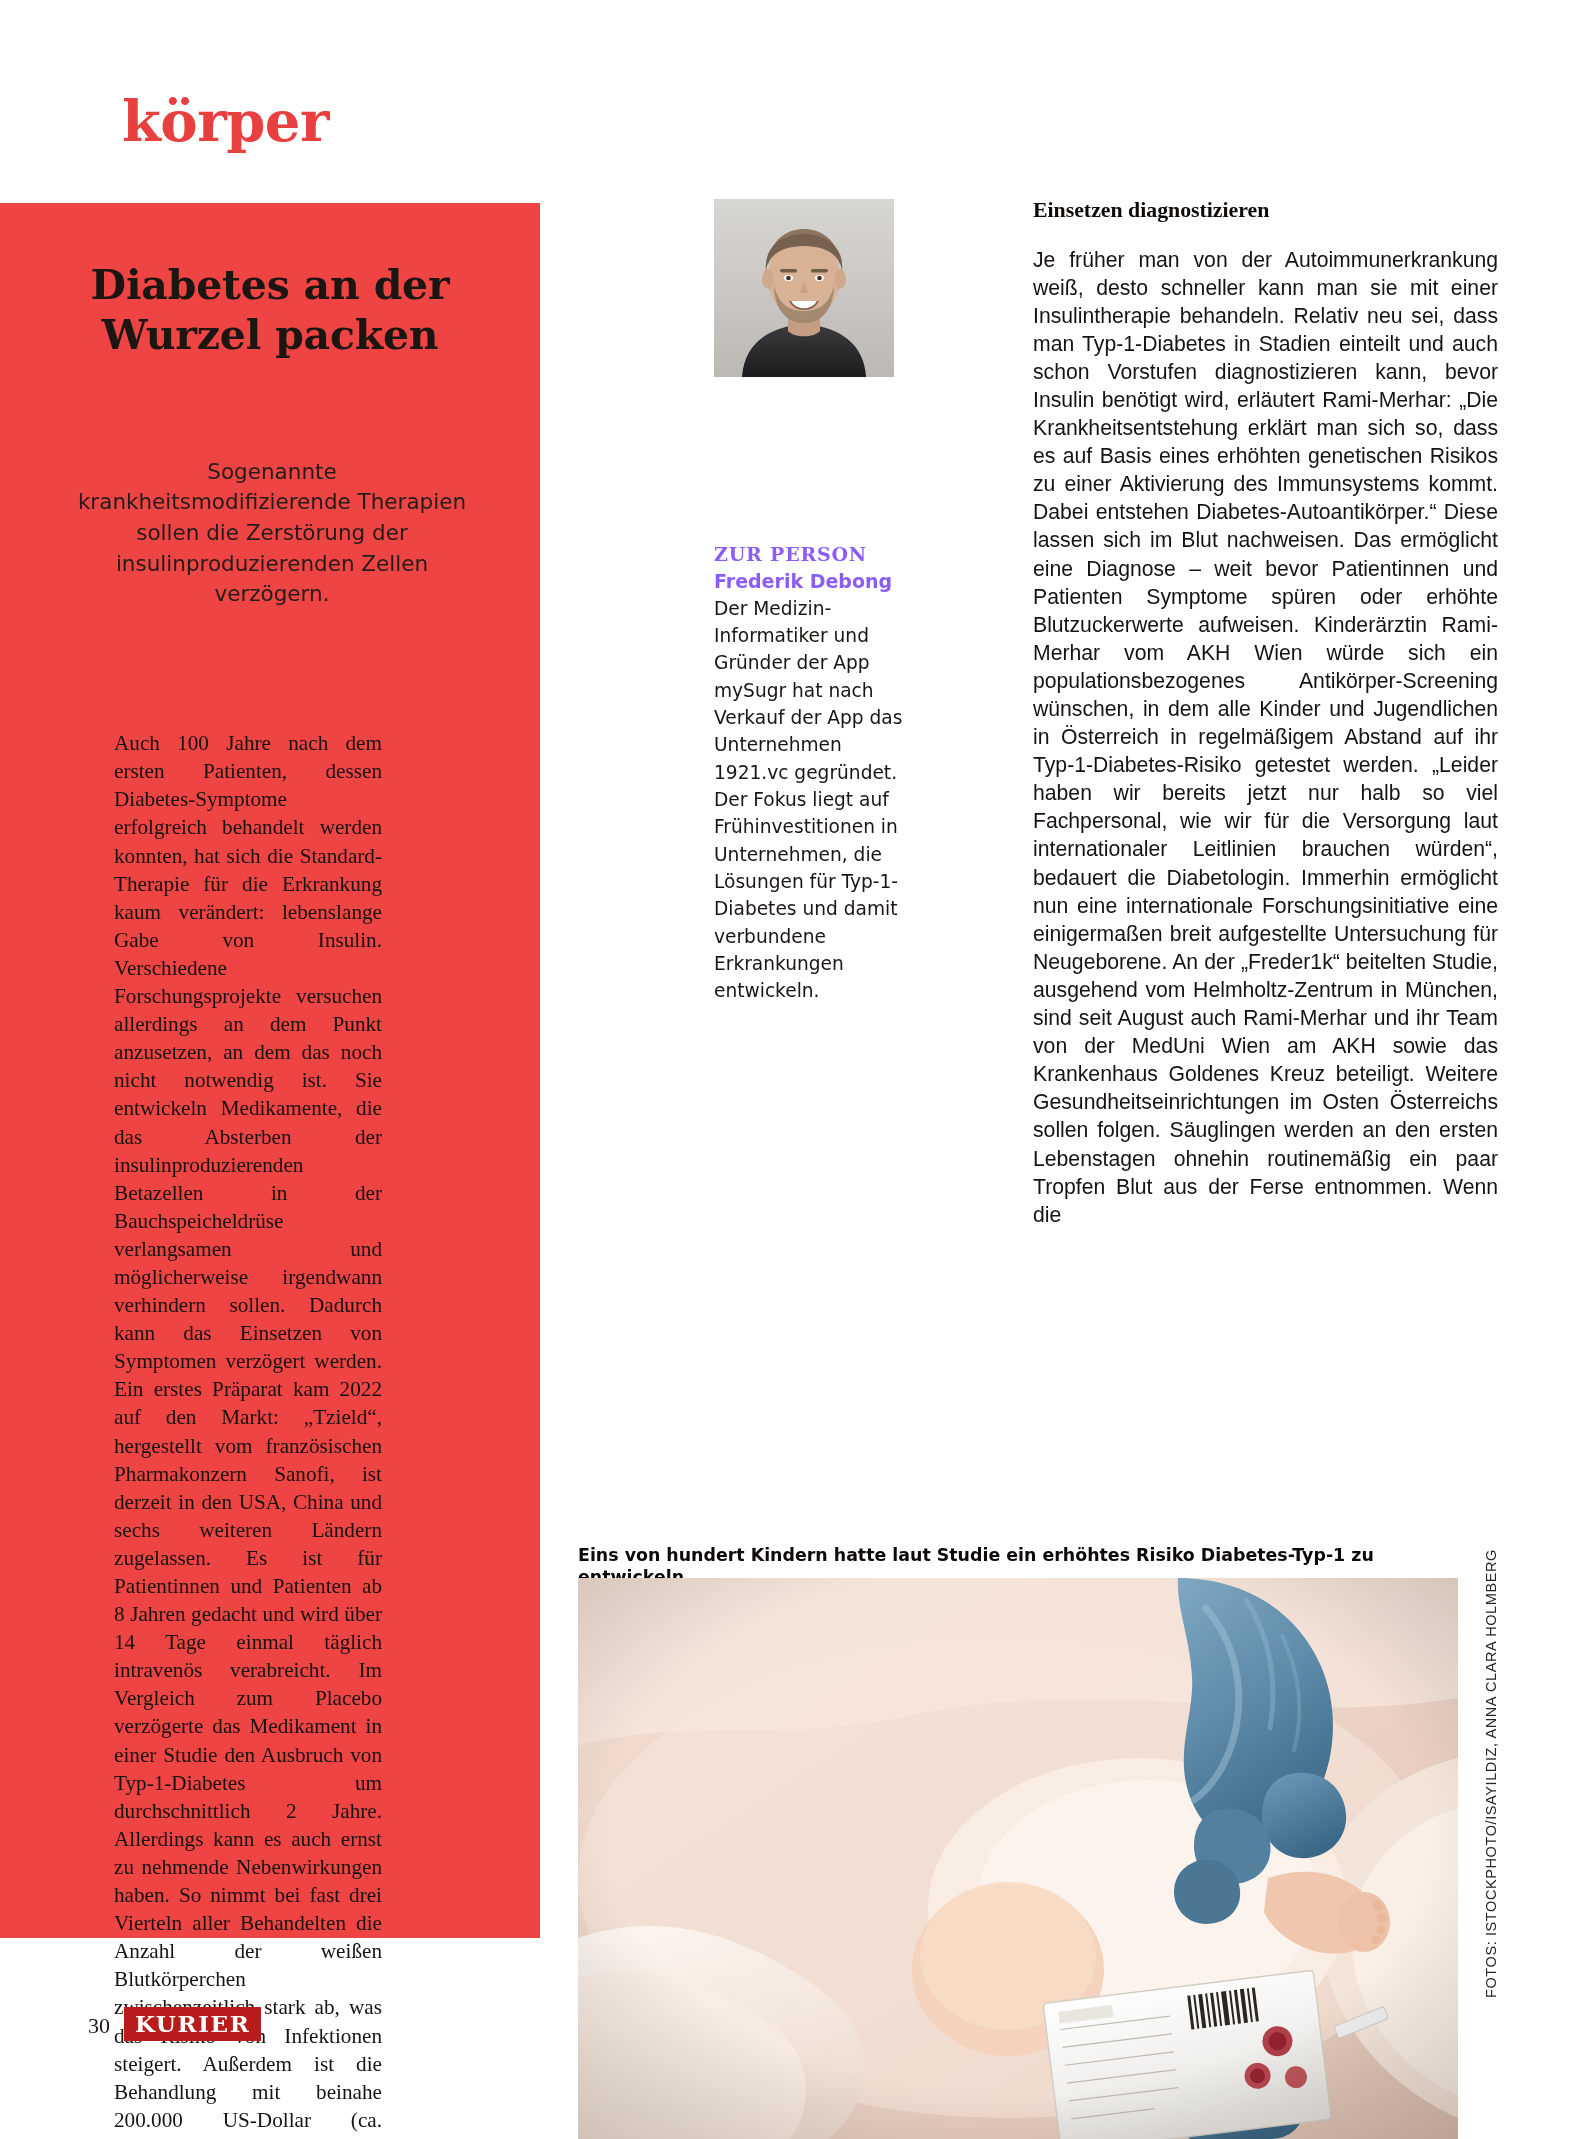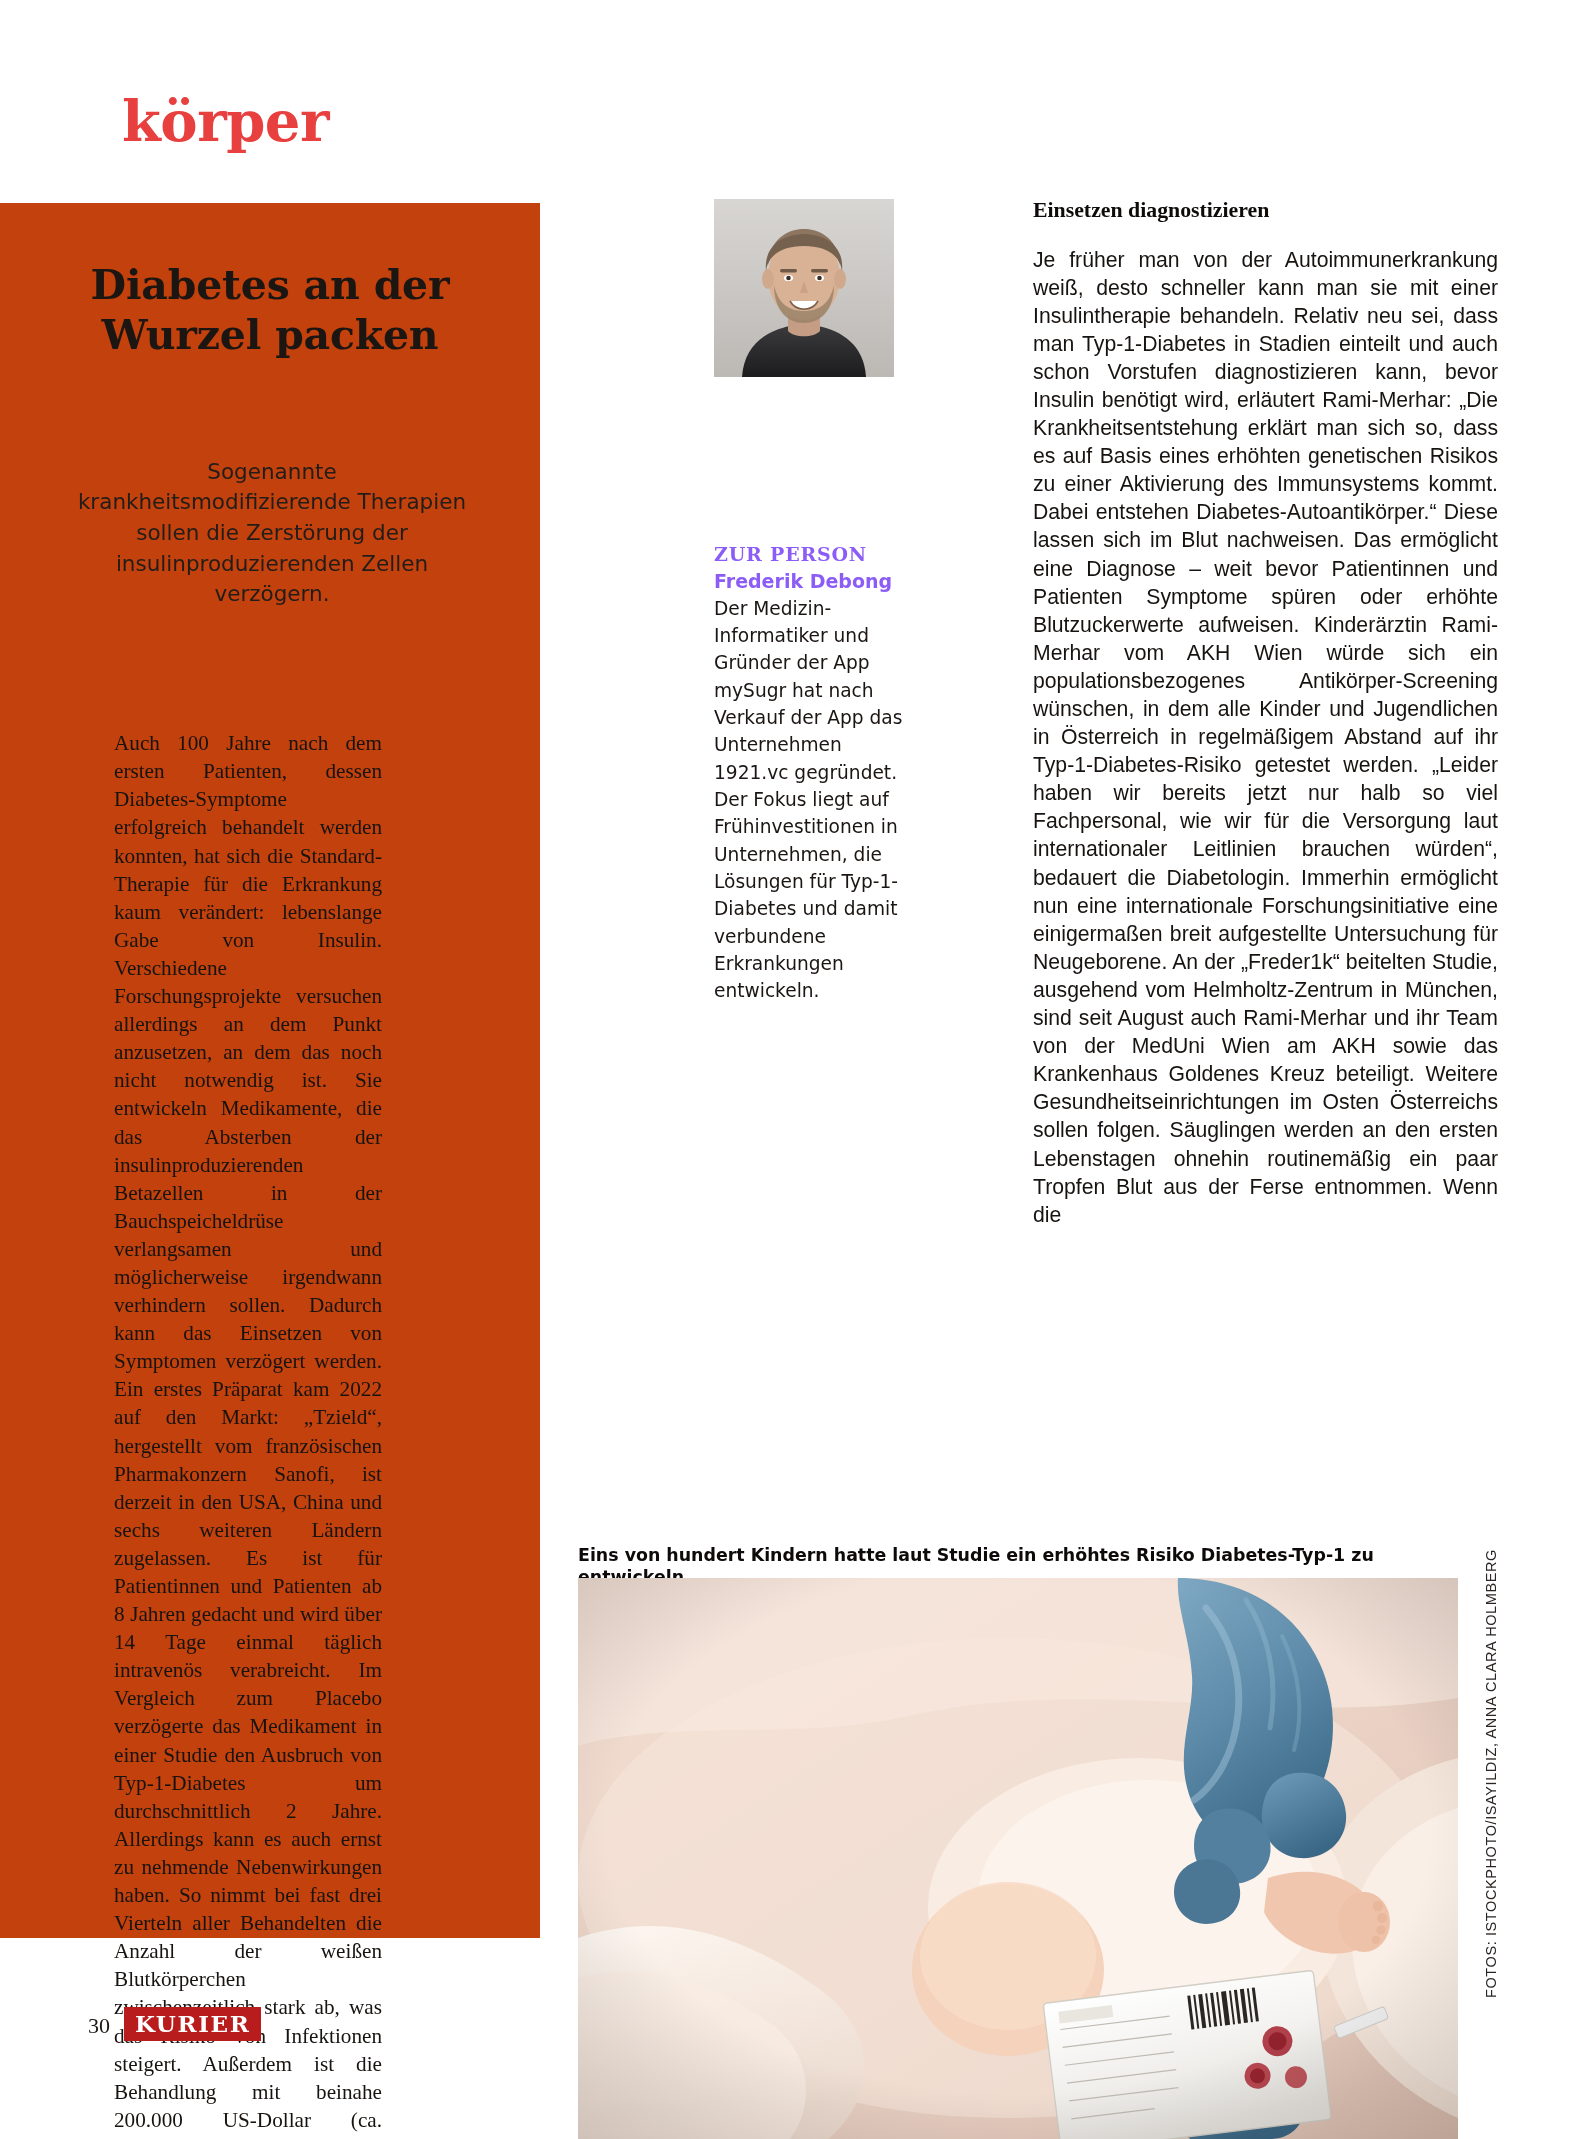--- a/index.html
+++ b/index.html
@@ -29,21 +29,21 @@
     margin-top: 35px;
   }
 
   
   #left-panel {
     position: absolute;
     left: 0;
     top: 203px;
     width: 540px;
     height: 1735px;
-    background: #c2410c;
+    background: #ef4444;
   }
 
   #headline {
     position: absolute;
     left: 50px;
     top: 30px;
     width: 440px;
     text-align: center;
     font-family: "DejaVu Serif", serif;
     font-weight: 700;

